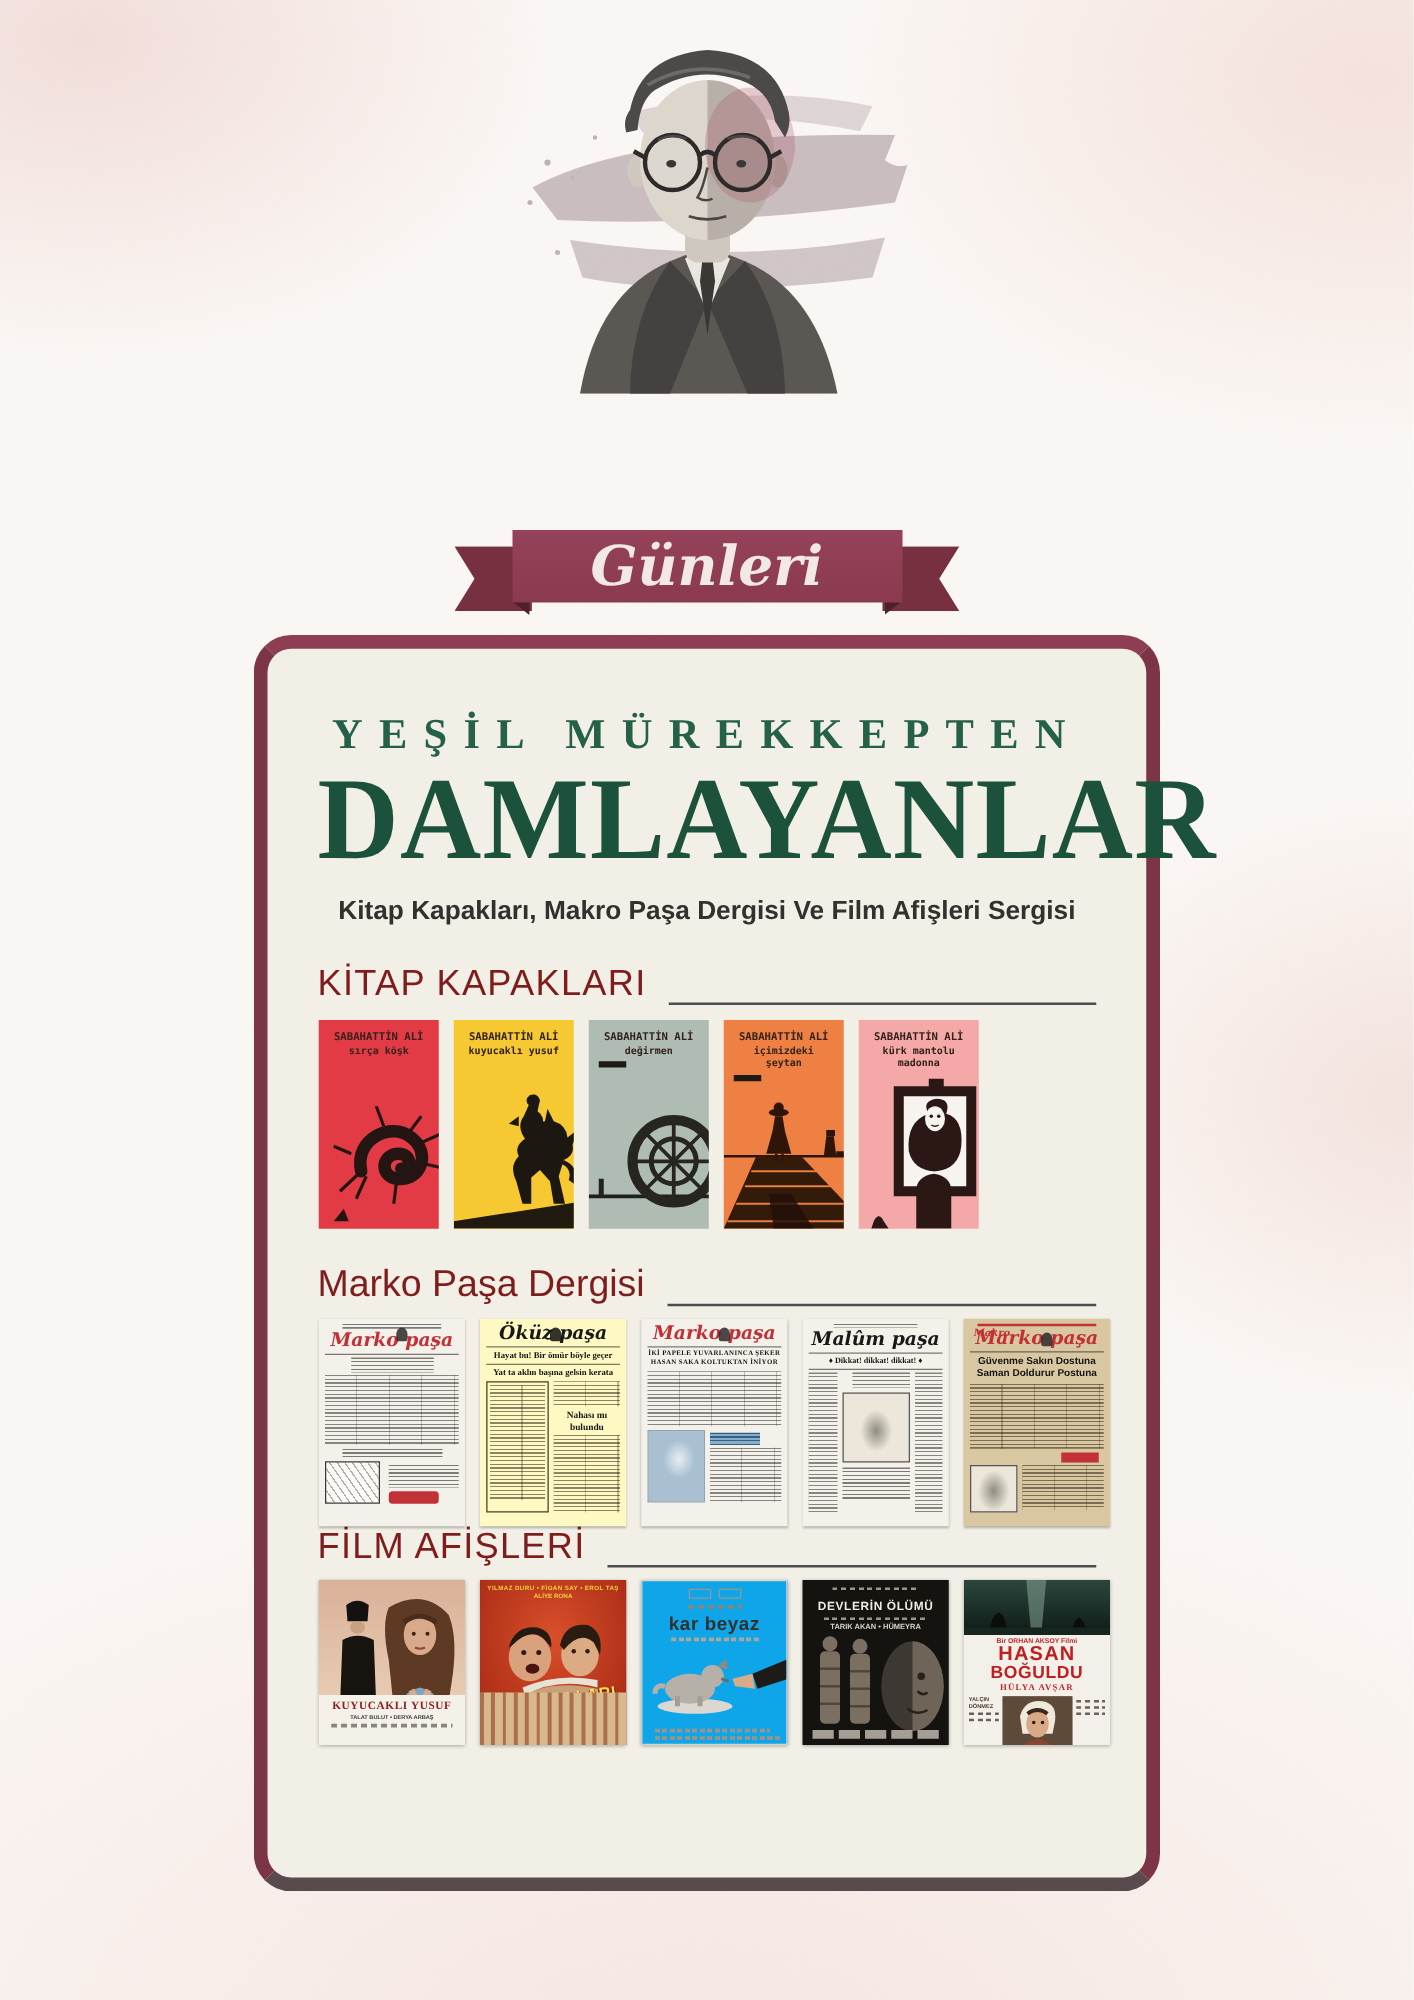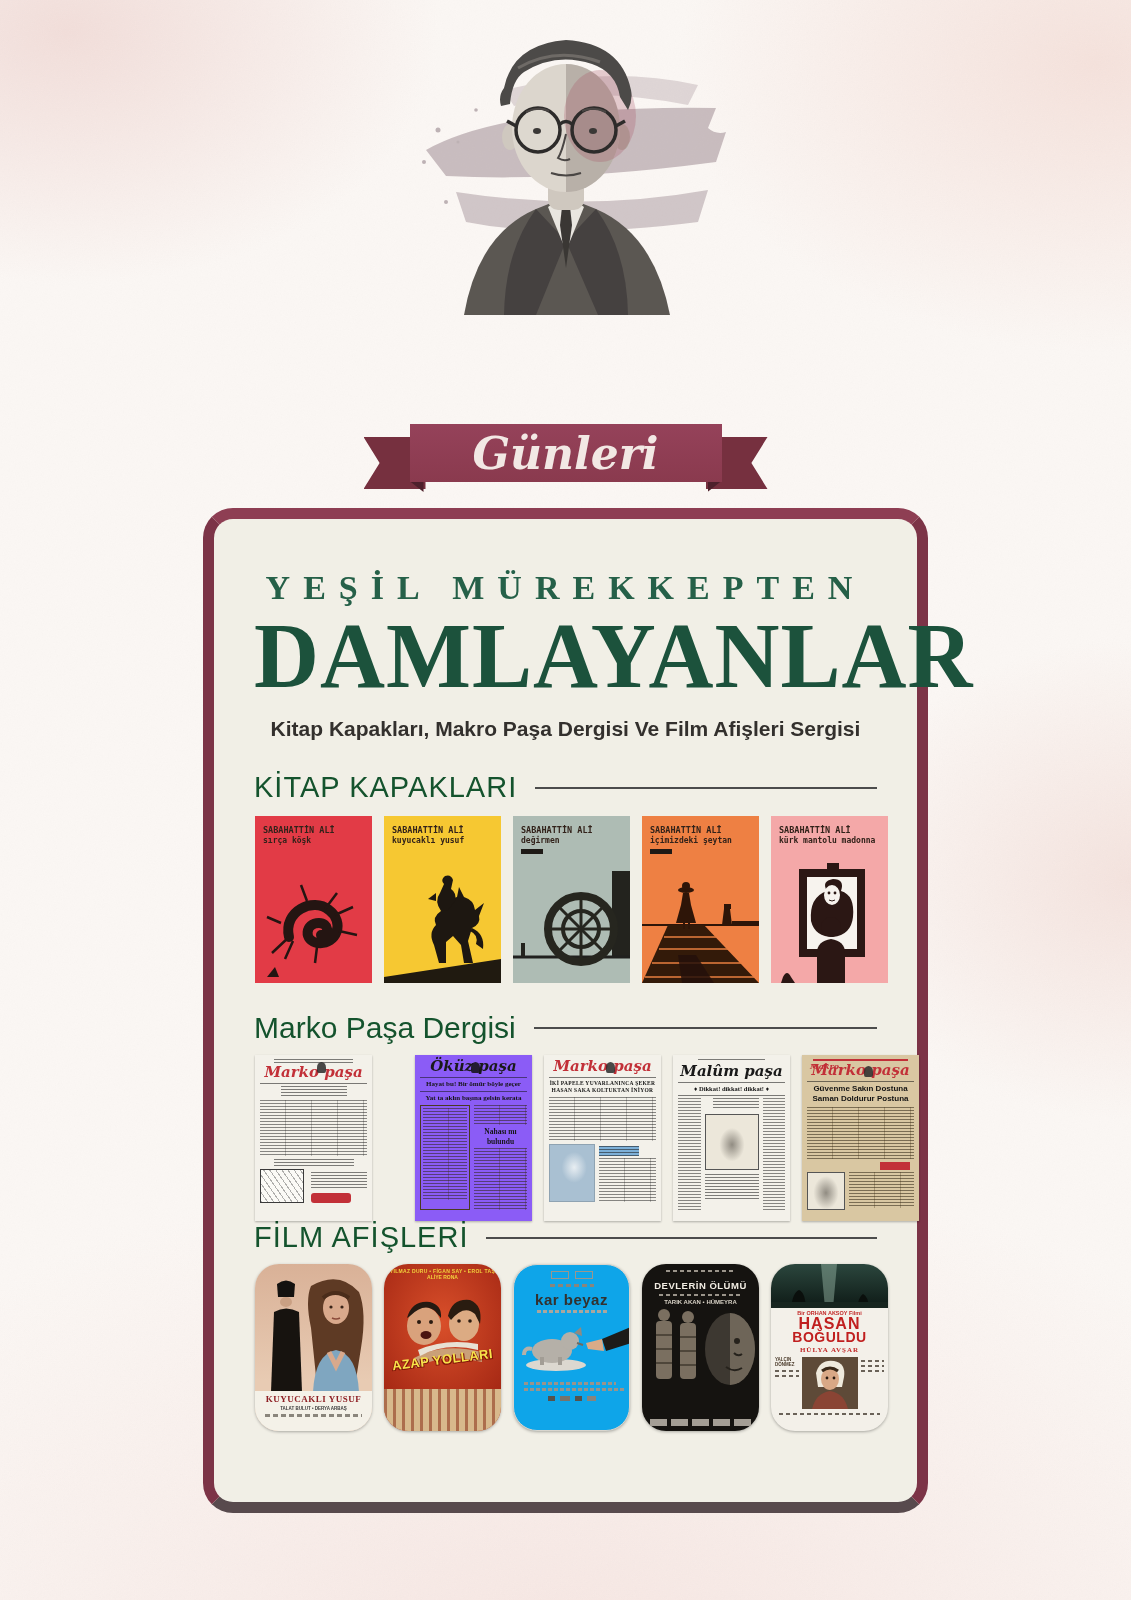--- a/index.html
+++ b/index.html
@@ -30,38 +30,38 @@
     font:italic bold 44px "DejaVu Serif",serif;color:#f2e8e4;}
   
   .card{position:absolute;left:203px;top:508px;width:725px;height:1005px;box-sizing:border-box;
     border:11px solid;border-color:#8e3e53 #7c3447 #584a4d #7c3447;border-radius:30px;
     background:#f1efe6;padding:0 40px;}
   .exh1{margin-top:50px;text-align:center;font:bold 34px "Liberation Serif",serif;
     letter-spacing:13px;color:#256048;}
   .exh2{margin-top:4px;text-align:center;font:bold 90px "Liberation Serif",serif;
     letter-spacing:1px;color:#1c523c;line-height:1.0;transform:scaleY(1.04);}
   .exh-sub{margin-top:16px;text-align:center;font-weight:bold;font-size:21px;color:#33302d;}
-  .sec-h{display:flex;align-items:center;gap:18px;color:#14532d;}
+  .sec-h{display:flex;align-items:flex-end;gap:18px;color:#7f1d1d;}
   .sec-h .label{font-size:29px;letter-spacing:1px;white-space:nowrap;}
   .sec-h .rule{flex:1;height:2px;background:#4c4c4c;}
   .row{display:flex;gap:12px;margin-left:1px;}
   
-  .cover{width:117px;height:167px;position:relative;overflow:hidden;flex:none;}
+  .cover{width:96px;height:167px;position:relative;overflow:hidden;flex:none;text-align:center;}
   .cover .author{position:relative;z-index:2;padding:9px 8px 0;
     font:bold 8.5px "DejaVu Sans Mono",monospace;color:#32221a;line-height:1.3;}
   .cover .btitle{position:relative;z-index:2;padding:0 8px;
     font:bold 8px "DejaVu Sans Mono",monospace;color:#32221a;line-height:1.3;}
   .cover .badge{position:relative;z-index:2;width:22px;height:5px;background:#1e1a16;margin:3px 0 0 8px;}
   .cover svg{position:absolute;left:0;bottom:0;width:117px;}
   .c1{background:#e23b46;} .c2{background:#f6c832;} .c3{background:#aebcb4;}
   .c4{background:#ee8043;} .c5{background:#f4a8a8;}
   
   .news{width:117px;height:166px;flex:none;box-sizing:border-box;padding:4px 5px;position:relative;
     box-shadow:0 1px 2px rgba(0,0,0,.28);overflow:hidden;}
-  .n-white{background:#f3f1ea;} .n-tan{background:#8b5cf6;margin-left:31px;} .n-tan2{background:#d9c7a2;}
+  .n-white{background:#f3f1ea;} .n-tan{background:#fef9c3;} .n-tan2{background:#d9c7a2;}
   .mast{text-align:center;font:italic bold 15px "DejaVu Serif",serif;line-height:1.05;}
   .mast-red{color:#c23038;} .mast-black{color:#191919;}
   .hrule{height:1px;background:rgba(20,20,20,.55);margin:2px 0;}
   .redline{height:2px;background:#c23038;margin:0 6px 2px;}
   .st{background-image:repeating-linear-gradient(180deg,rgba(25,25,25,.55) 0 1px,transparent 1px 3px);}
   .stc{background-image:
     repeating-linear-gradient(90deg,transparent 0 25px,rgba(25,25,25,.25) 25px 26px),
     repeating-linear-gradient(180deg,rgba(25,25,25,.5) 0 1px,transparent 1px 3px);}
   .stc-tan{background-image:
     repeating-linear-gradient(90deg,transparent 0 25px,rgba(60,45,20,.3) 25px 26px),
@@ -71,22 +71,22 @@
   .cartoon{width:42px;height:32px;background:#fbfaf6;border:1px solid #3a3a3a;
     background-image:repeating-linear-gradient(55deg,rgba(60,60,60,.4) 0 1px,transparent 1px 5px);}
   .redlogo{width:40px;height:10px;background:#c23038;border-radius:3px;}
   .redpill{width:30px;height:8px;background:#c23038;}
   .blueimg{width:44px;height:56px;background:radial-gradient(18px 22px at 55% 40%, #e8eef2 0%, #a9c0d2 70%);border:1px solid #8fa3b2;}
   .sketchbox{width:52px;height:54px;background:#ece7da;border:1px solid #555;
     background-image:radial-gradient(18px 24px at 50% 55%, rgba(70,65,58,.55) 0%, rgba(70,65,58,0) 70%);}
   .overline-merhum{position:absolute;left:8px;top:6px;font:italic bold 8px "DejaVu Serif",serif;color:#c23038;}
   .pasha-icon{position:absolute;width:9px;height:11px;background:#2a2a2a;border-radius:50% 50% 20% 20%;top:7px;left:62px;opacity:.85;}
   
-  .film{width:117px;height:167px;flex:none;position:relative;overflow:hidden;box-sizing:border-box;
-    box-shadow:0 1px 3px rgba(0,0,0,.3);border-radius:24px;}
+  .film{width:117px;height:132px;flex:none;position:relative;overflow:hidden;box-sizing:border-box;
+    box-shadow:0 1px 3px rgba(0,0,0,.3);}
   .f1{background:linear-gradient(180deg,#d9b197 0%,#e8cbb3 70%);}
   .f1-band{position:absolute;left:0;bottom:0;width:100%;height:40px;background:#f4f1e8;padding-top:3px;box-sizing:border-box;}
   .f1-title{text-align:center;font:bold 9px "Liberation Serif",serif;color:#8e1f24;letter-spacing:.5px;}
   .f1-credits{text-align:center;font:bold 4.5px "Liberation Sans",sans-serif;color:#3a3a3a;margin-top:2px;}
   .dr{height:3px;background:repeating-linear-gradient(90deg,#8a857c 0 5px,transparent 5px 8px);margin:3px 10px 0;}
   .f2{background:radial-gradient(90px 110px at 50% 35%, #d94f2a 0%, #a52814 90%);}
   .f2-cast1{text-align:center;font:bold 5px "Liberation Sans",sans-serif;color:#f2d13c;padding-top:4px;letter-spacing:.3px;}
   .f2-cast2{text-align:center;font:bold 5px "Liberation Sans",sans-serif;color:#f2d13c;}
   .f2-title{position:absolute;left:-4px;top:88px;width:125px;text-align:center;transform:rotate(-7deg);
     font:bold 13px "Liberation Sans",sans-serif;color:#f7e24a;letter-spacing:.5px;

